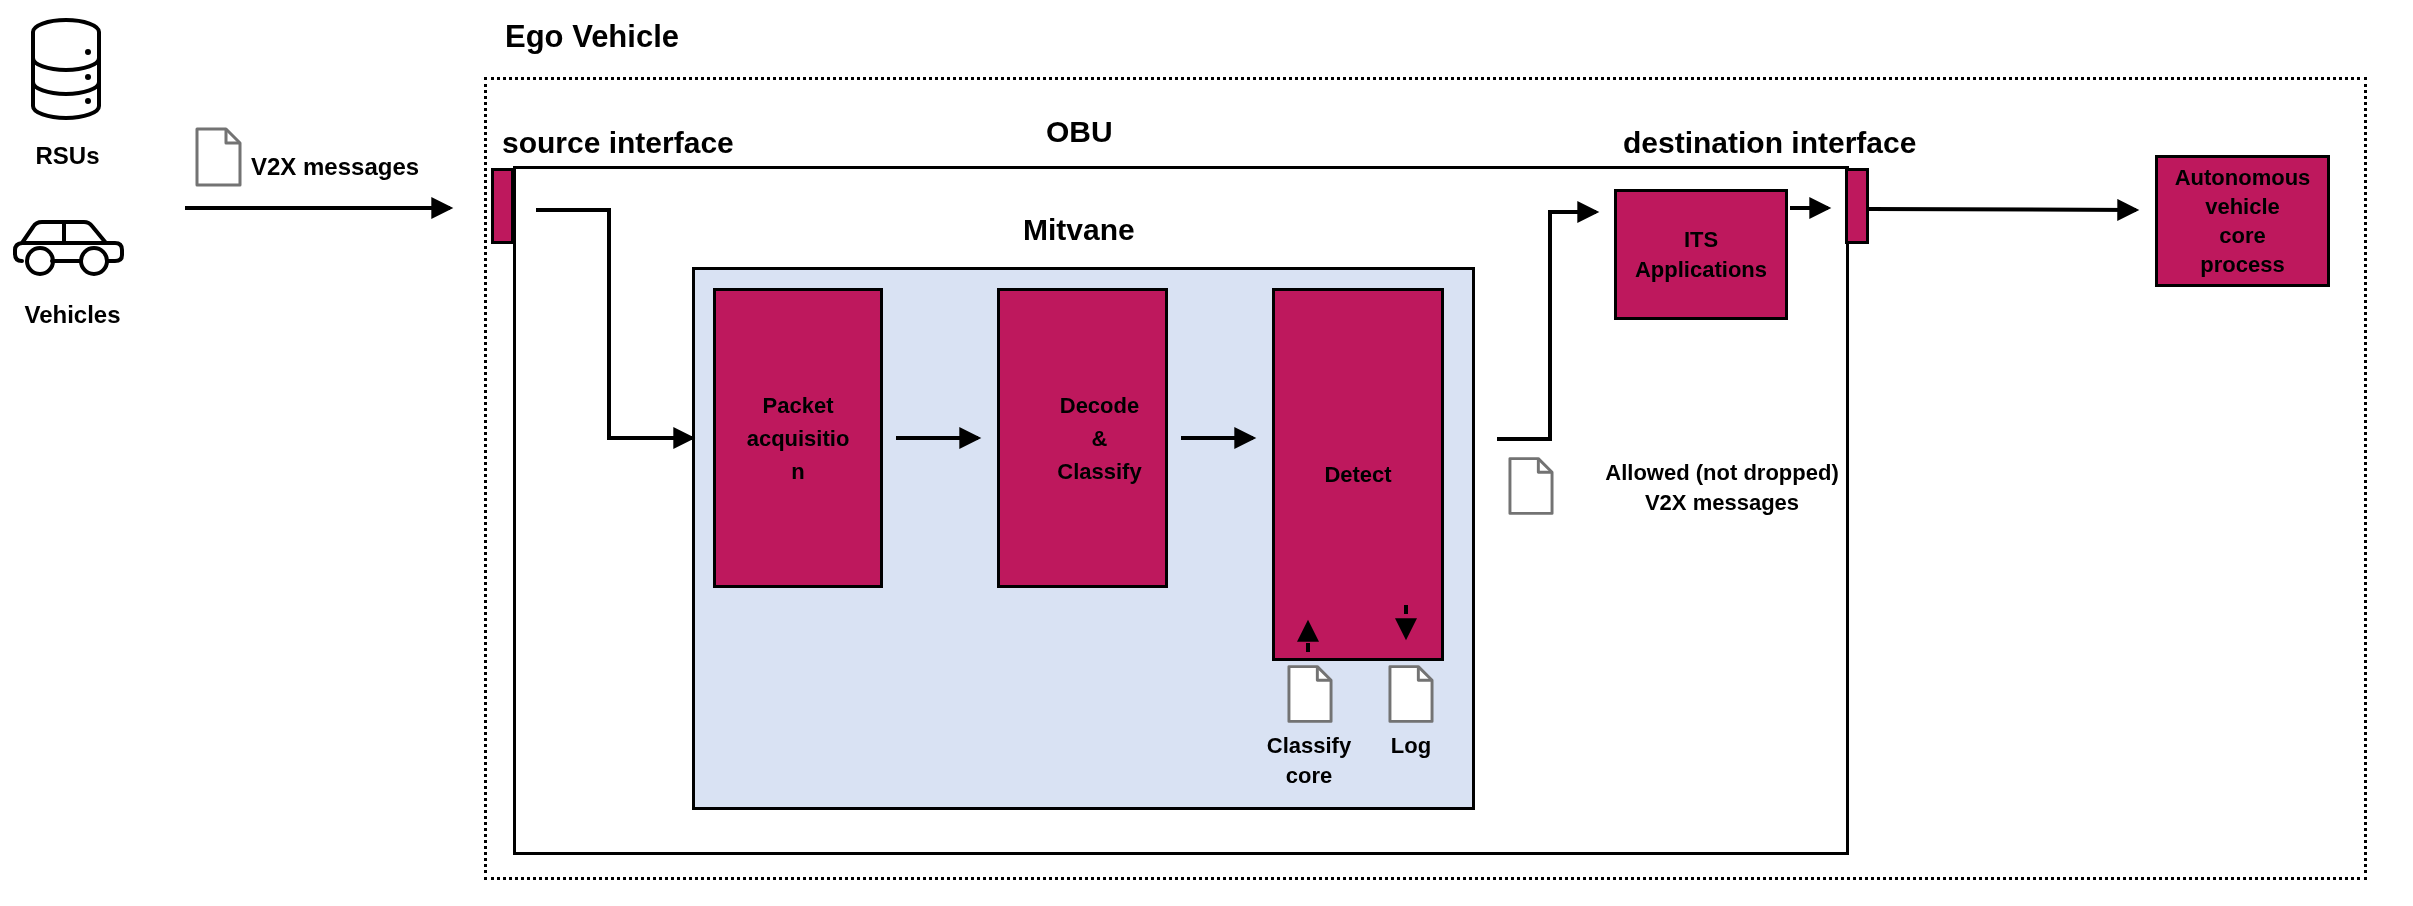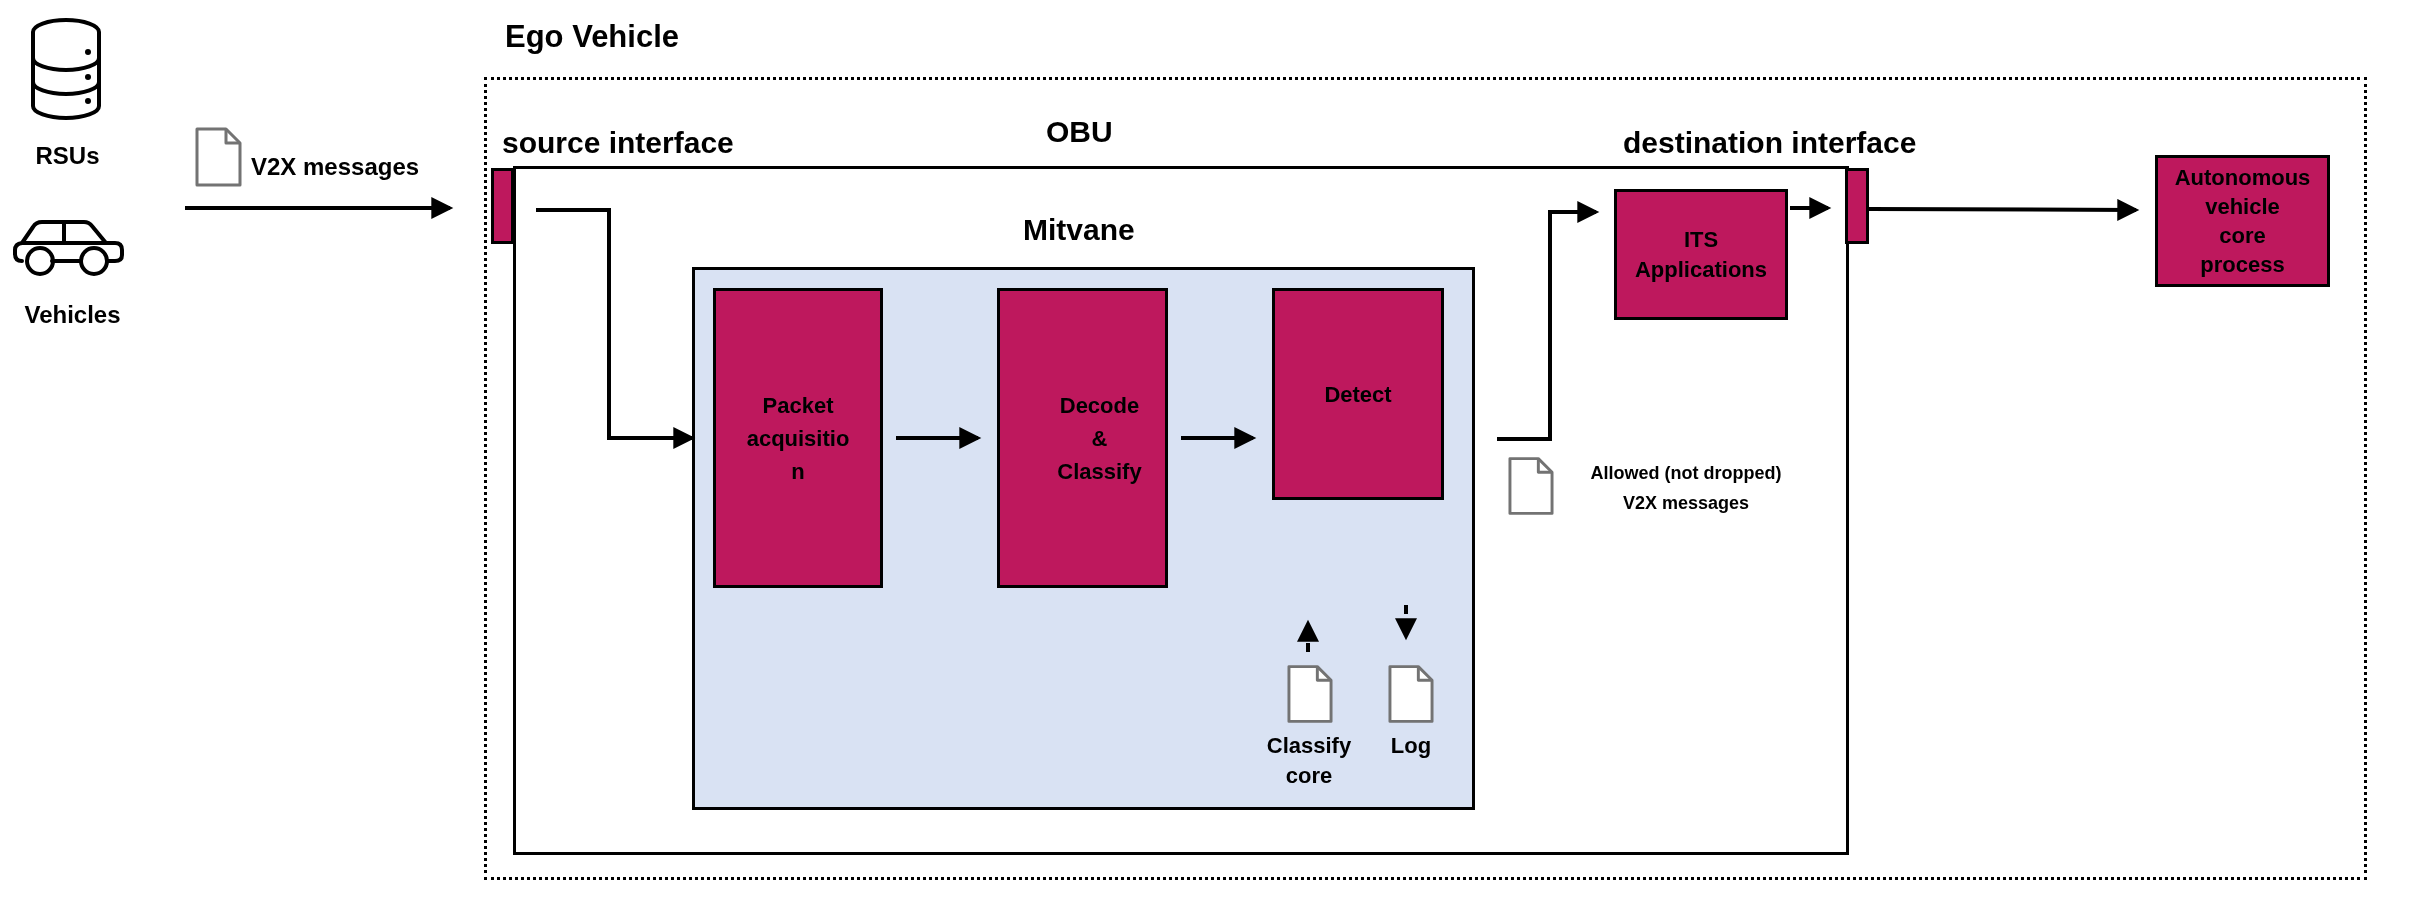--- a/index.html
+++ b/index.html
@@ -12,21 +12,21 @@
   .abs { position:absolute; box-sizing:border-box; }
   .box { position:absolute; box-sizing:border-box; border:3px solid var(--stroke); background:#be185d; }
   .dashedbox { position:absolute; box-sizing:border-box; border:3px dotted var(--stroke); background:transparent; }
   .bluebox { position:absolute; box-sizing:border-box; border:3px solid var(--stroke); background:var(--mitvane); }
   .stack { display:flex; flex-direction:column; align-items:center; justify-content:center; text-align:center; }
   .stage { font-size:22px; line-height:33px; }
   .title-xl { font-size:31px; line-height:34px; }
   .title-md { font-size:30px; line-height:32px; }
   .iface { font-size:30px; line-height:25px; }
   .sidelabel { font-size:24px; line-height:26px; text-align:center;margin-top:10px; }
-  .note { font-size:18px; line-height:30px; text-align:center; }
+  .note { font-size:22px; line-height:30px; text-align:center;margin-left:36px; }
   .small-lines { font-size:22px; line-height:30px; text-align:center; }
   .overlay { position:absolute; left:0; top:0; z-index:9; pointer-events:none; }
   .docicon path.body { fill:#ffffff; stroke:var(--docstroke); stroke-width:3; stroke-linejoin:round; }
   .docicon path.fold { fill:none; stroke:var(--docstroke); stroke-width:3; stroke-linejoin:round; }
   .lineart { fill:none; stroke:#000; stroke-width:4; stroke-linejoin:round; stroke-linecap:round; }
   span.l { display:block; }
   .z1{z-index:1}.z2{z-index:2}.z3{z-index:3}.z4{z-index:4}.z5{z-index:5}
 </style>
 </head>
 <body>
@@ -77,21 +77,21 @@
   <div class="box z3 stack stage" style="left:713px; top:288px; width:170px; height:300px;">
     <span class="l">Packet</span>
     <span class="l">acquisitio</span>
     <span class="l">n</span>
   </div>
   <div class="box z3 stack stage" style="left:997px; top:288px; width:171px; height:300px;padding-left:34px;">
     <span class="l">Decode</span>
     <span class="l">&amp;</span>
     <span class="l">Classify</span>
   </div>
-  <div class="box z3 stack stage" style="left:1272px; top:288px; width:172px; height:212px;">
+  <div class="box z3 stack stage" style="left:1272px; top:288px; width:172px; height:373px;">
     <span class="l">Detect</span>
   </div>
 
   <svg class="abs z4 docicon" style="left:1287px; top:664px;" width="46" height="60" viewBox="0 0 47 60">
     <path class="body" d="M2,2 H31 L45,16 V58 H2 Z"></path>
     <path class="fold" d="M31,2 V16 H45"></path>
   </svg>
   <div class="abs z4 small-lines" style="left:1238px; top:731px; width:142px;">
     <span class="l">Classify</span>
     <span class="l">core</span>

